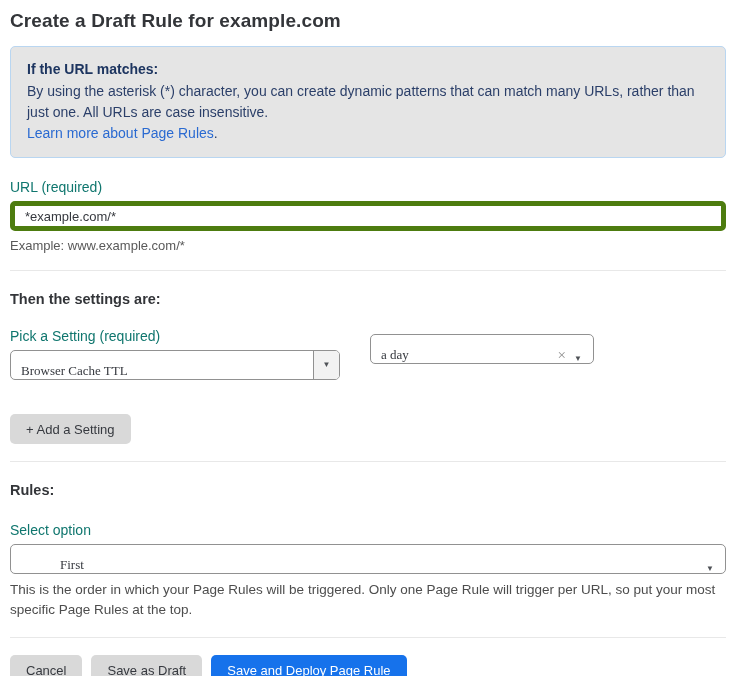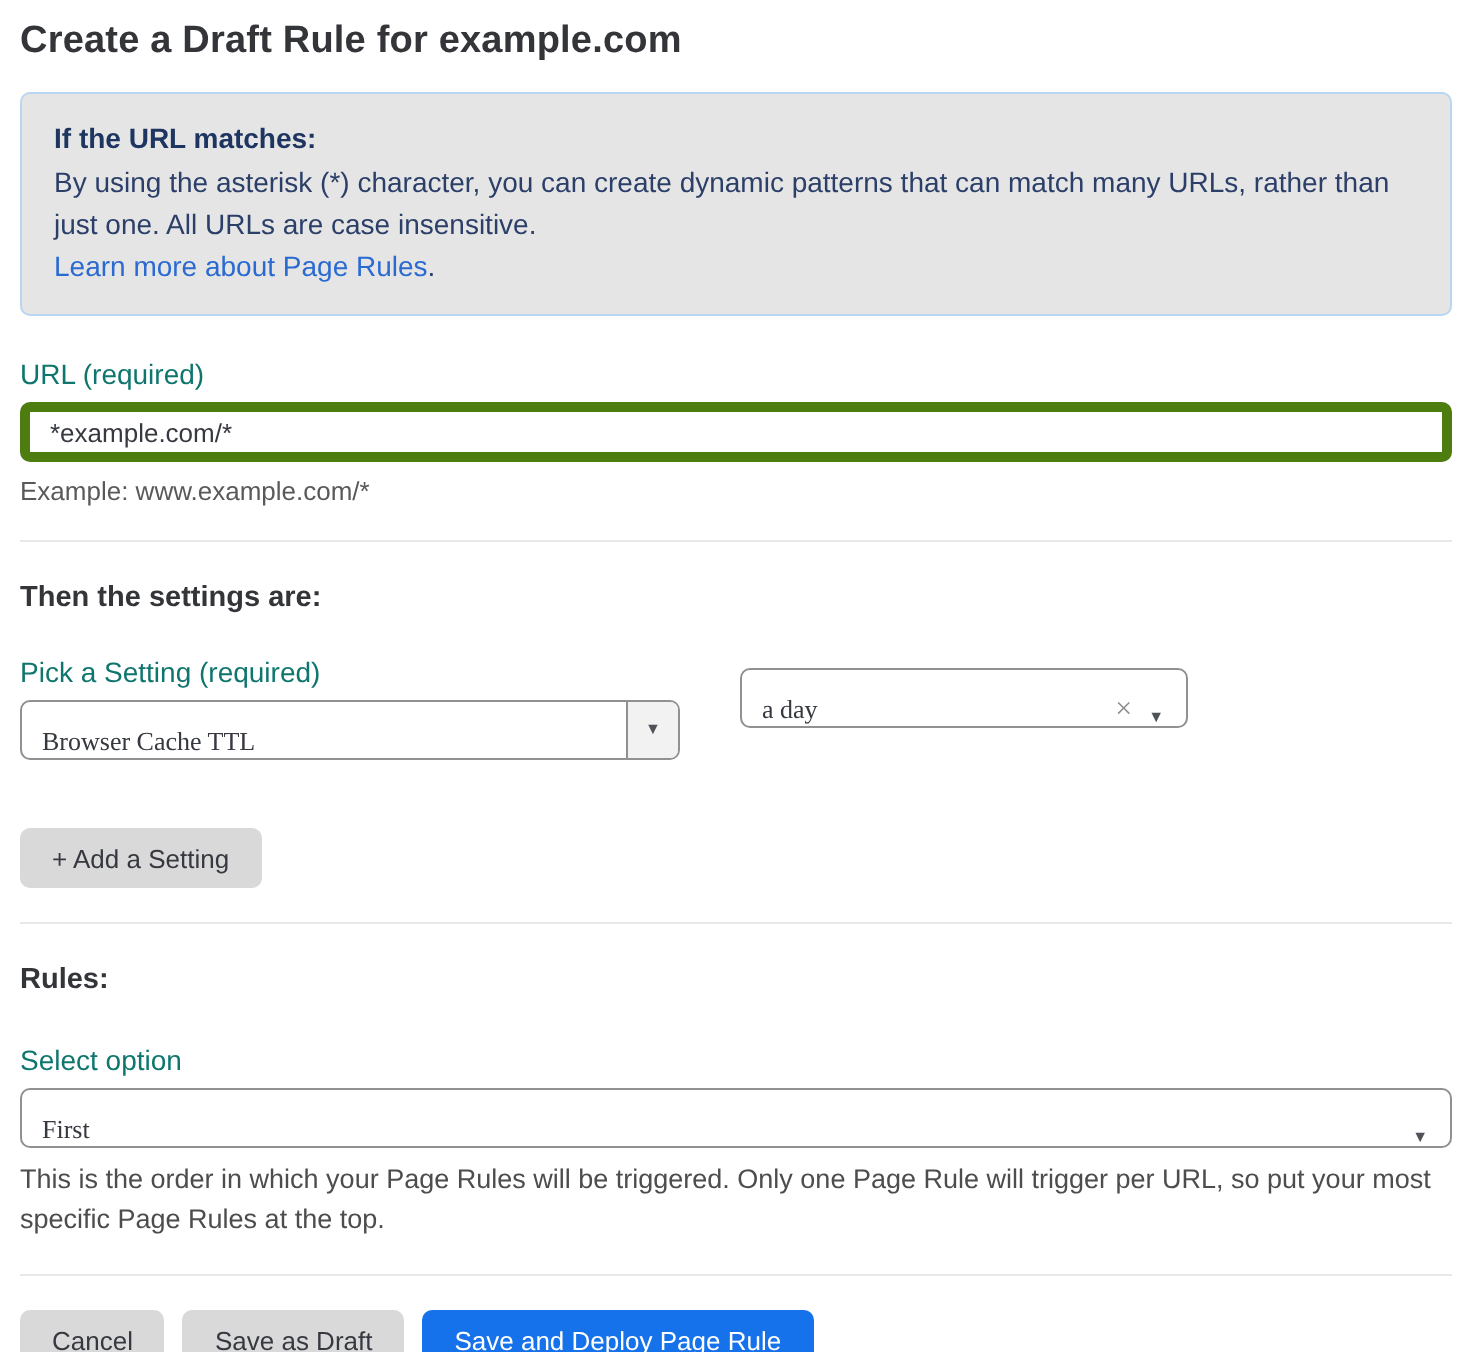--- a/index.html
+++ b/index.html
@@ -132,21 +132,21 @@
     border-radius: 5px;
     font-size: 13px;
     font-family: "Liberation Sans", sans-serif;
     cursor: pointer;
     white-space: nowrap;
   }
   .btn-gray { background: #d9d9d9; color: #36393f; }
   .btn-blue { background: #1672eb; color: #ffffff; }
   .add-setting-btn { margin-top: 34px; }
   .order-select-label { margin-top: 24px; }
-  .full-select { margin-top: 6px; }
+  .full-select { margin-top: 6px; padding-left: 39px; }
   .full-select .simple-caret { padding-right: 11px; }
   .order-help {
     margin-top: 6px;
     font-size: 13.5px;
     line-height: 20px;
     color: #4d4d4d;
     max-width: 716px;
   }
   .footer-actions {
     margin-top: 17px;

